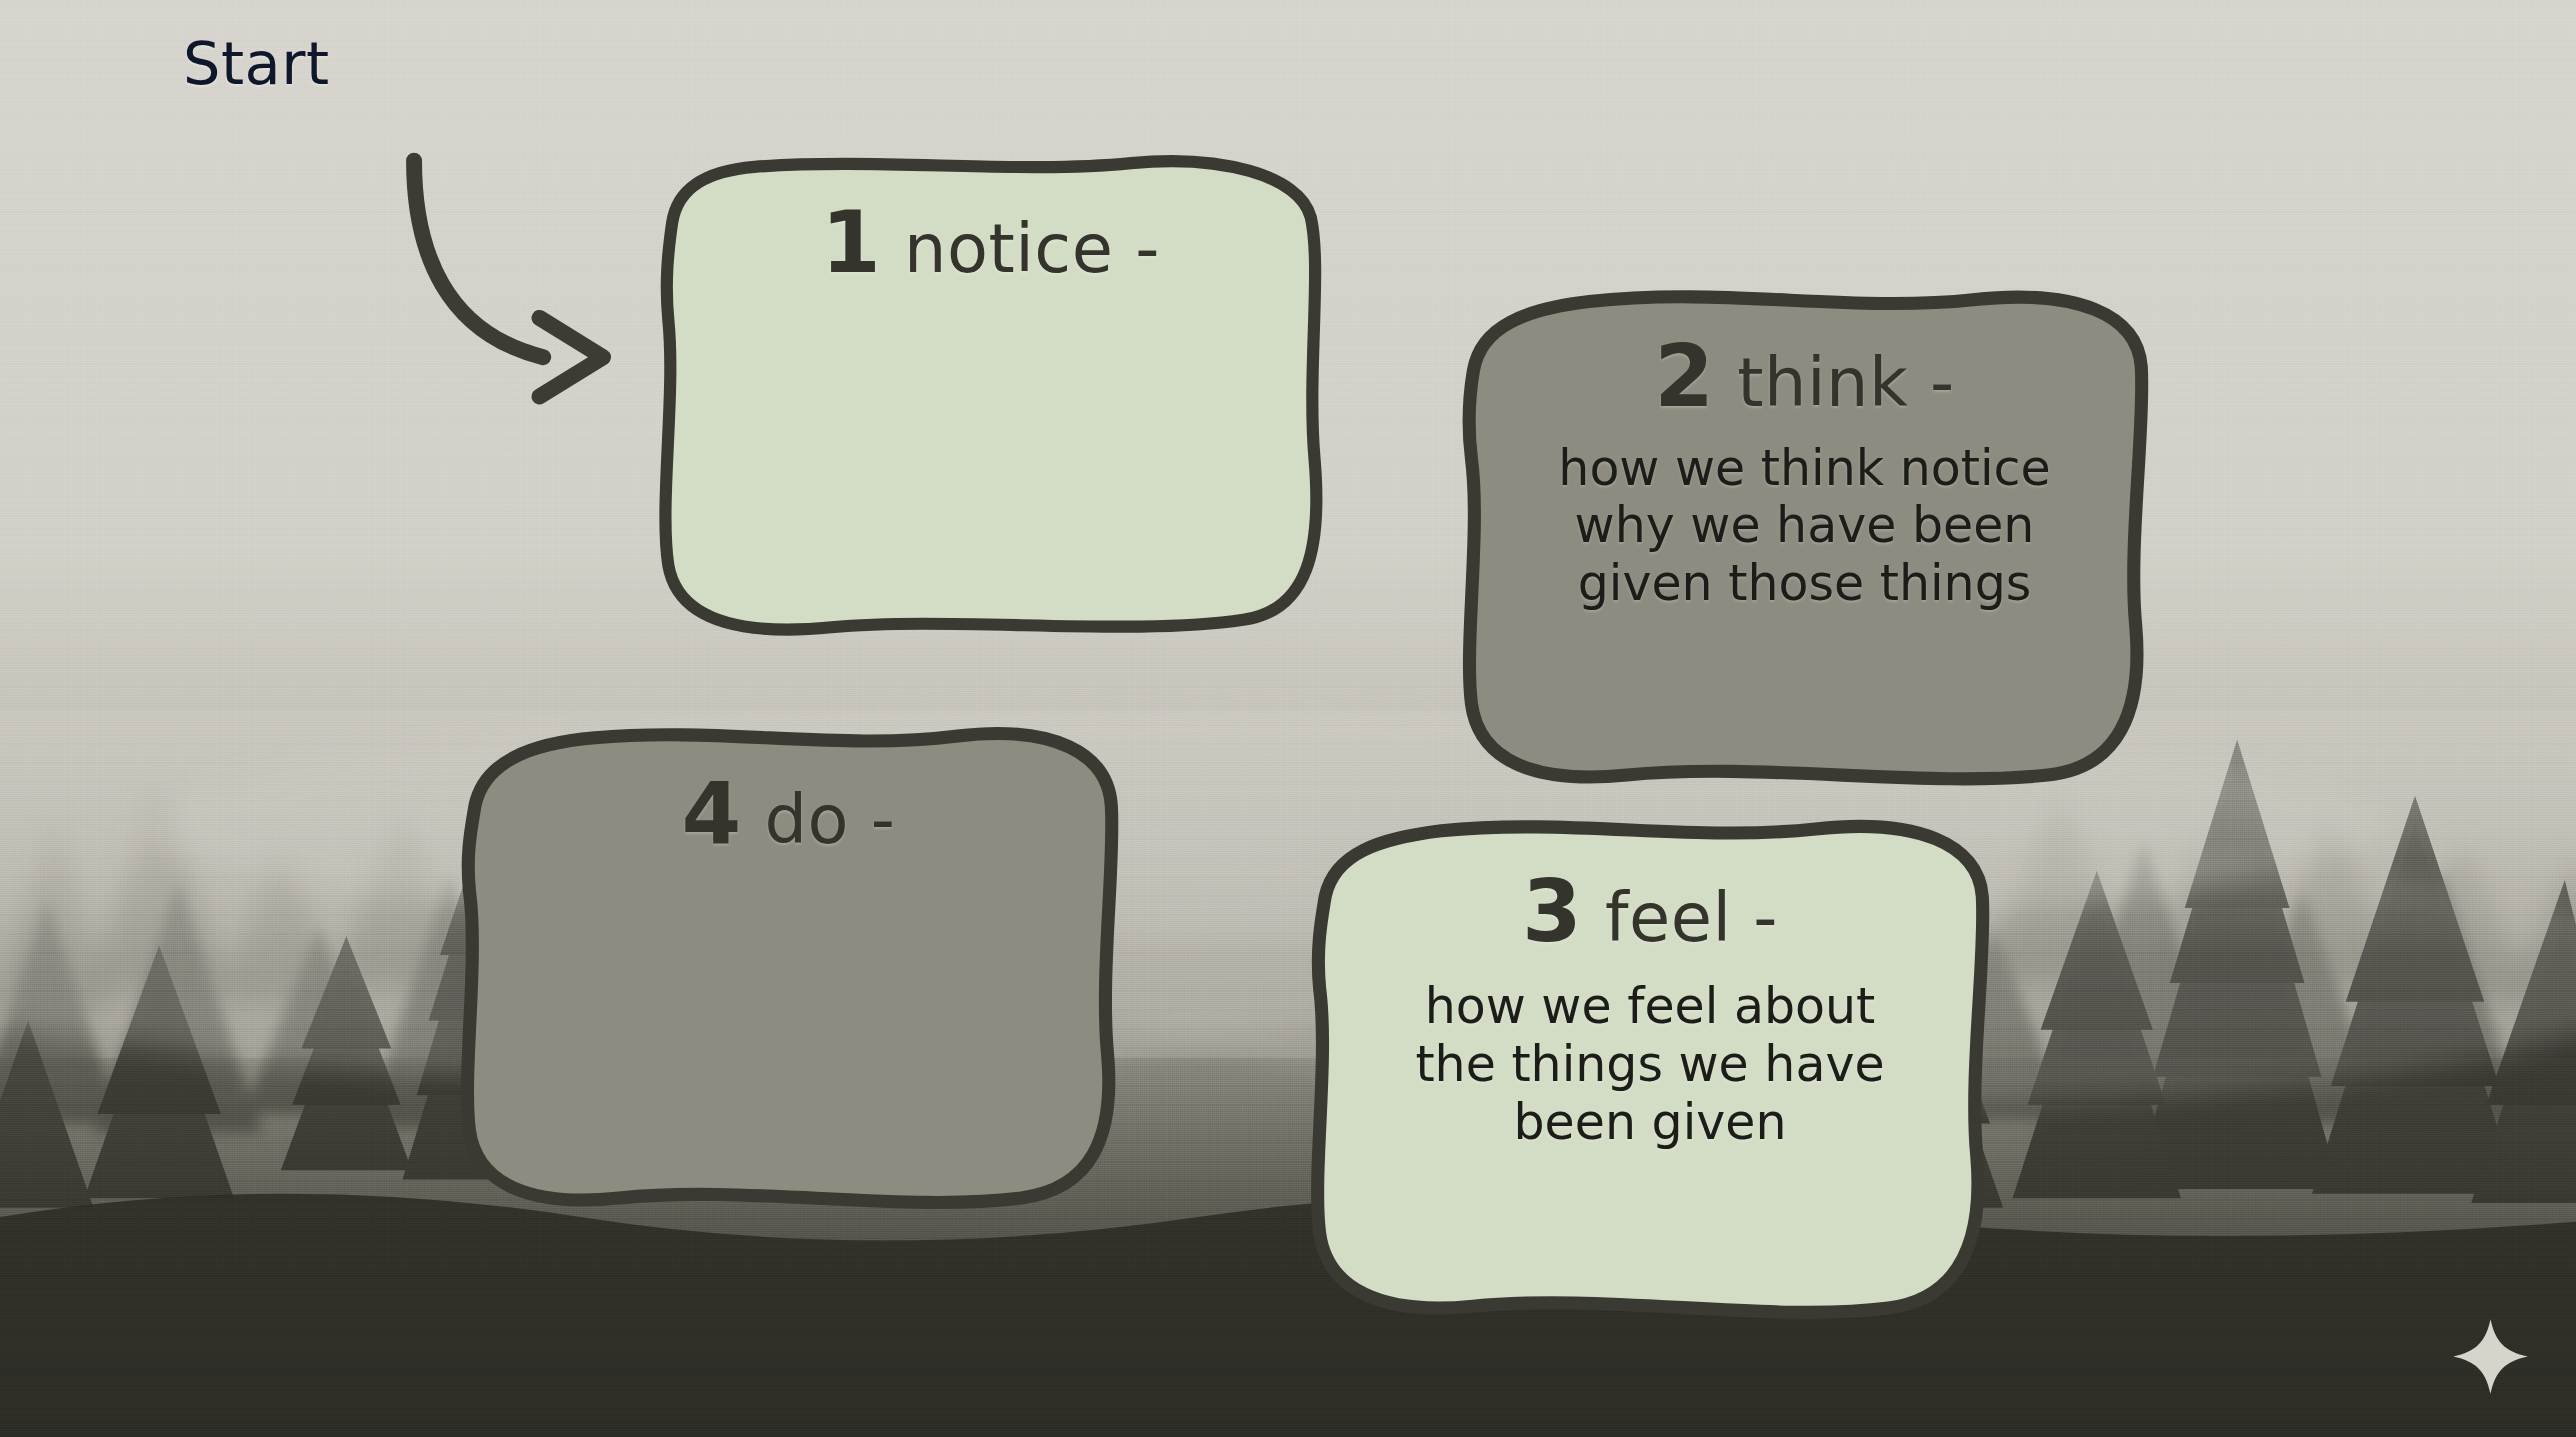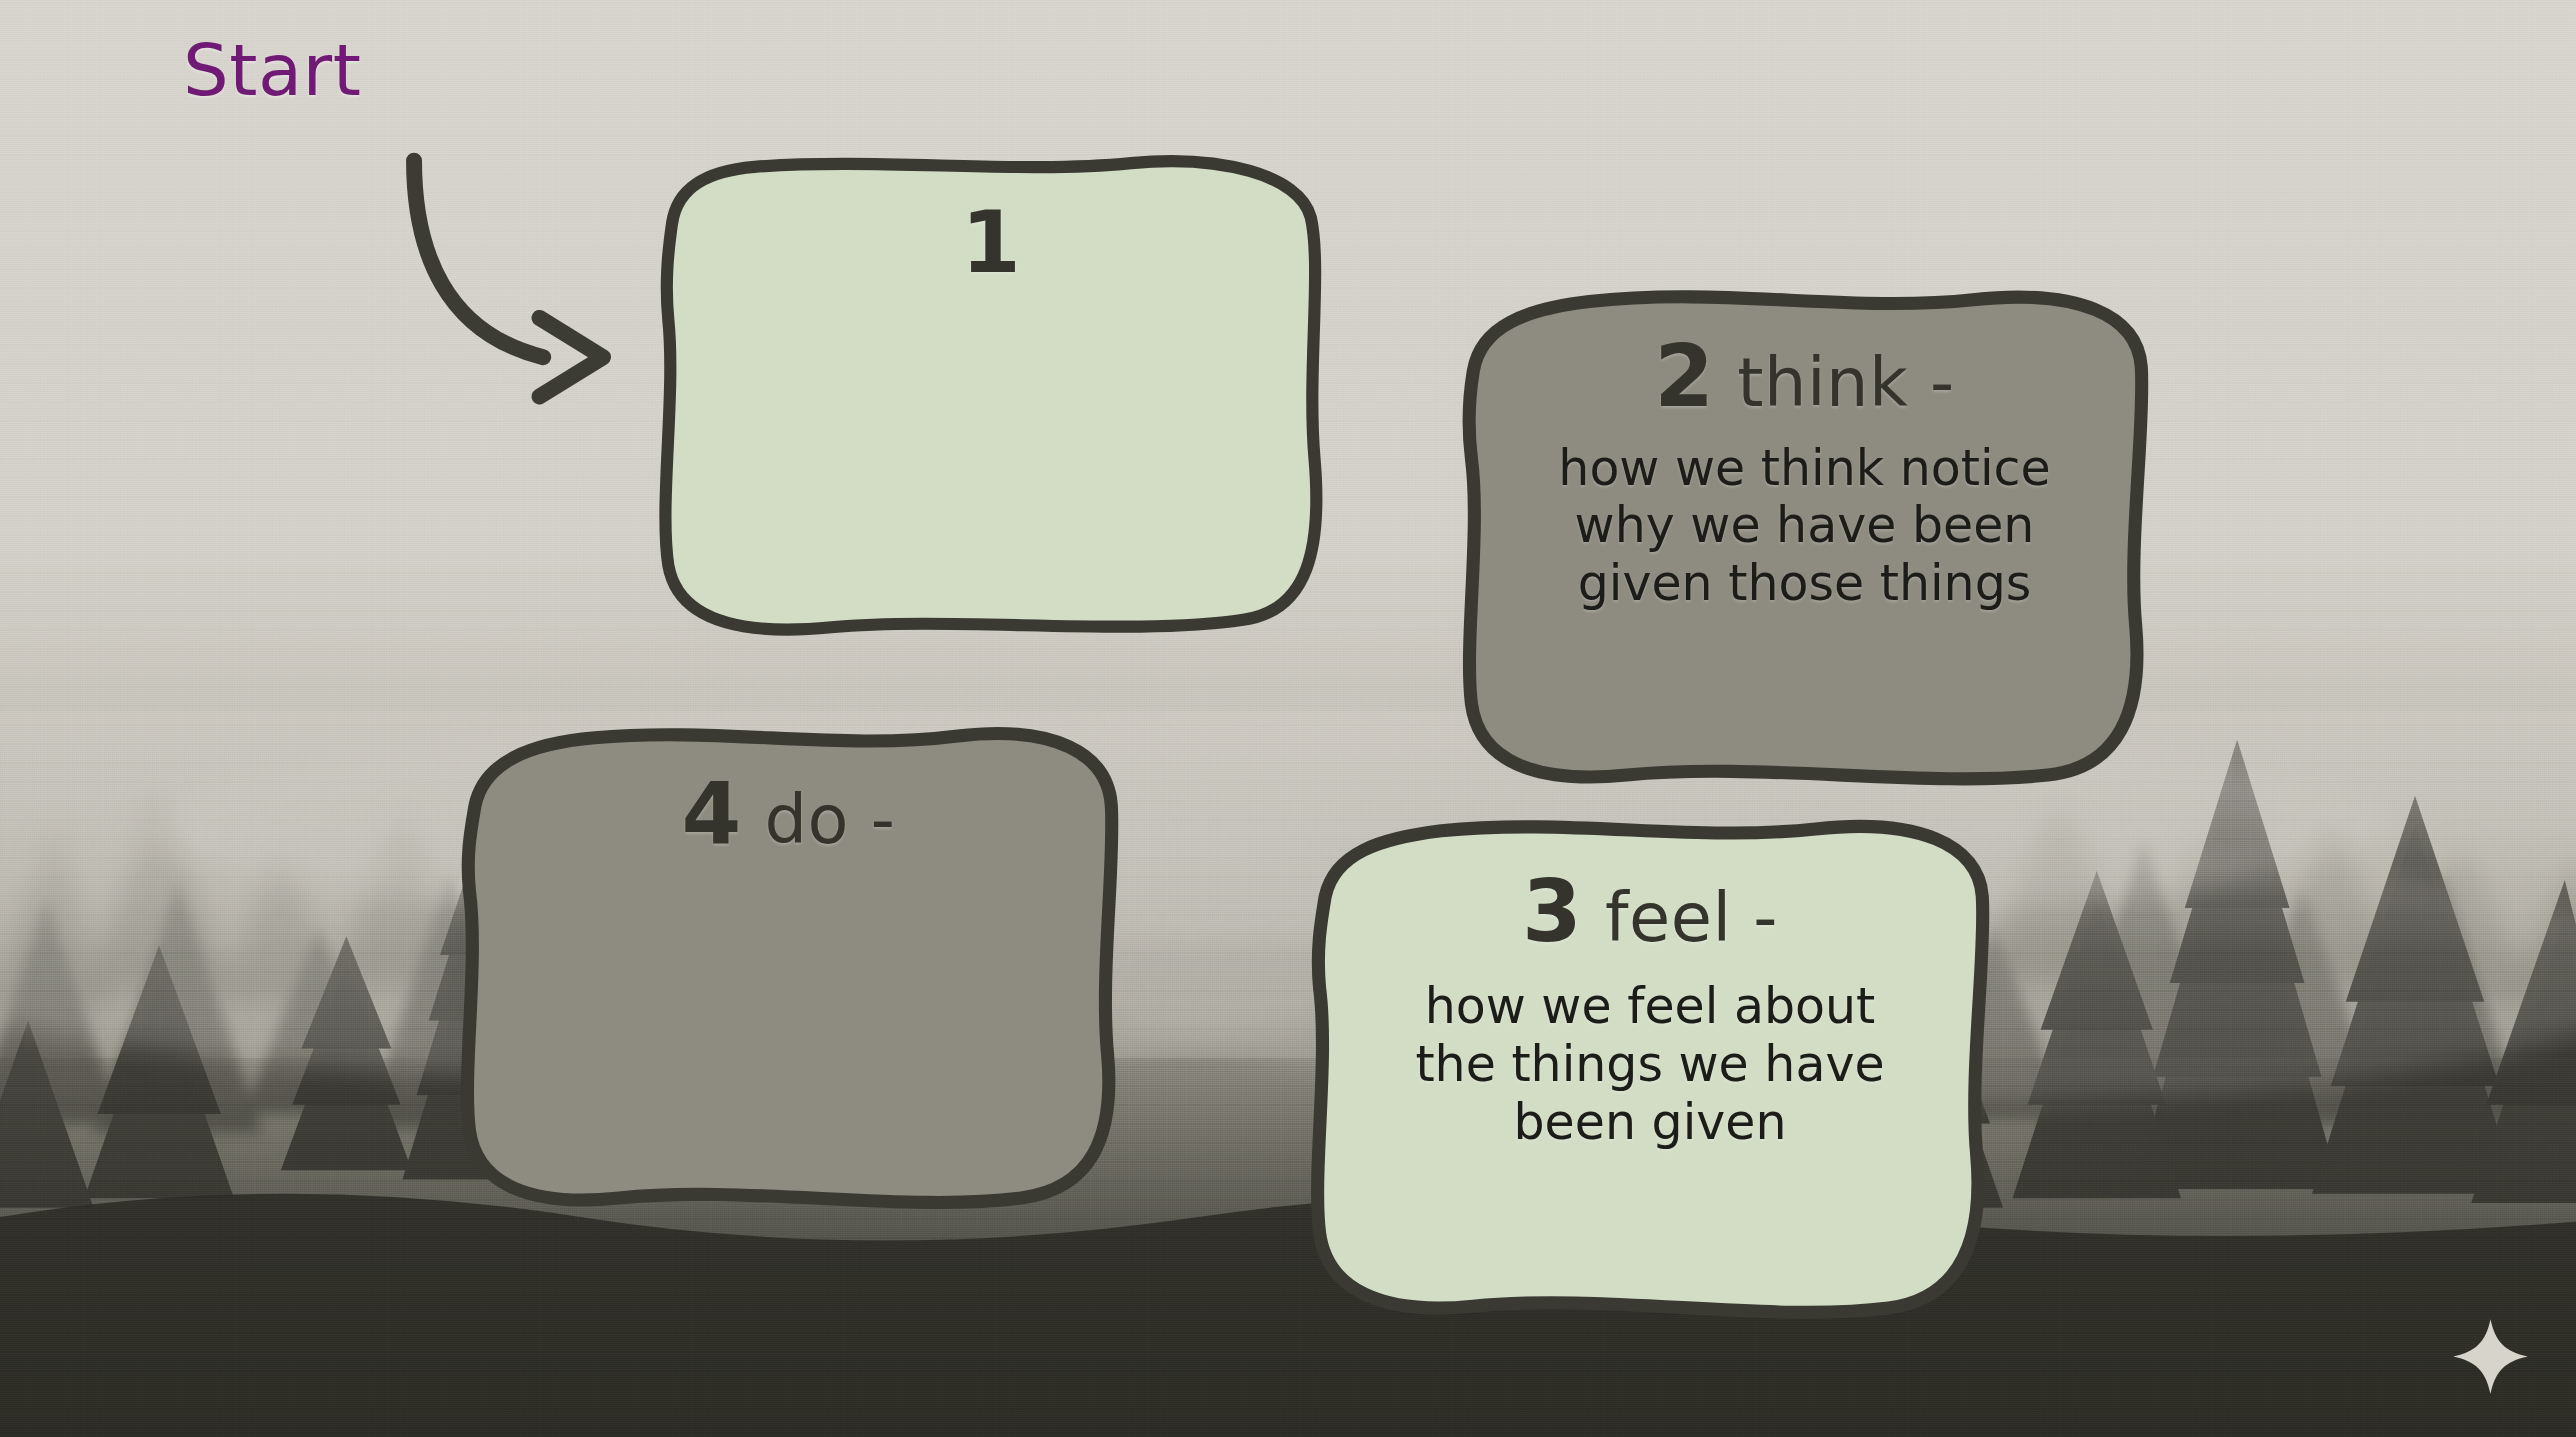--- a/index.html
+++ b/index.html
@@ -20,22 +20,22 @@
     position:absolute;inset:0;pointer-events:none;opacity:.16;
     background-image:
       repeating-linear-gradient(0deg, rgba(255,255,255,.5) 0 0.9px, rgba(0,0,0,.0) 0.9px 1.9px),
       repeating-linear-gradient(90deg, rgba(0,0,0,.35) 0 0.9px, rgba(255,255,255,.0) 0.9px 1.9px);
     mix-blend-mode:overlay;
   }
 
   
   #start-label{
     position:absolute;left:183px;top:34px;
-    font-size:72px;line-height:1;
-    color:#701a75;
+    font-size:59px;line-height:1;
+    color:#0f172a;
     letter-spacing:0.5px;
     font-family:"DejaVu Sans", sans-serif;
     text-shadow:0 1.9px 2.8px rgba(255,255,255,.35);
     white-space:nowrap;
   }
 
   
   #arrow{position:absolute;left:356px;top:140px;width:337px;height:281px;}
 
   
@@ -258,20 +258,21 @@
                C 724 124, 708 238, 716 330
                C 724 424, 710 492, 640 502
                C 520 520, 330 498, 200 510
                C 96 520, 36 500, 26 444
                C 16 380, 34 262, 26 182
                C 22 140, 26 106, 30 78 Z" fill="#d3ddc6" stroke="#3a3a33" stroke-width="13" stroke-linejoin="round"></path>
     </svg>
     <div class="content">
       <div class="hdr">
         <span class="num">1</span>
+        <span class="word">notice -</span>
       </div>
     </div>
   </div>
 
   <div class="box" id="box-2">
     <svg class="blobsvg" viewBox="0 0 760 560" preserveAspectRatio="none" xmlns="http://www.w3.org/2000/svg">
       <path d="M26 96
                C 34 48, 82 30, 150 22
                C 290 6, 430 34, 560 20
                C 672 8, 736 36, 740 92

